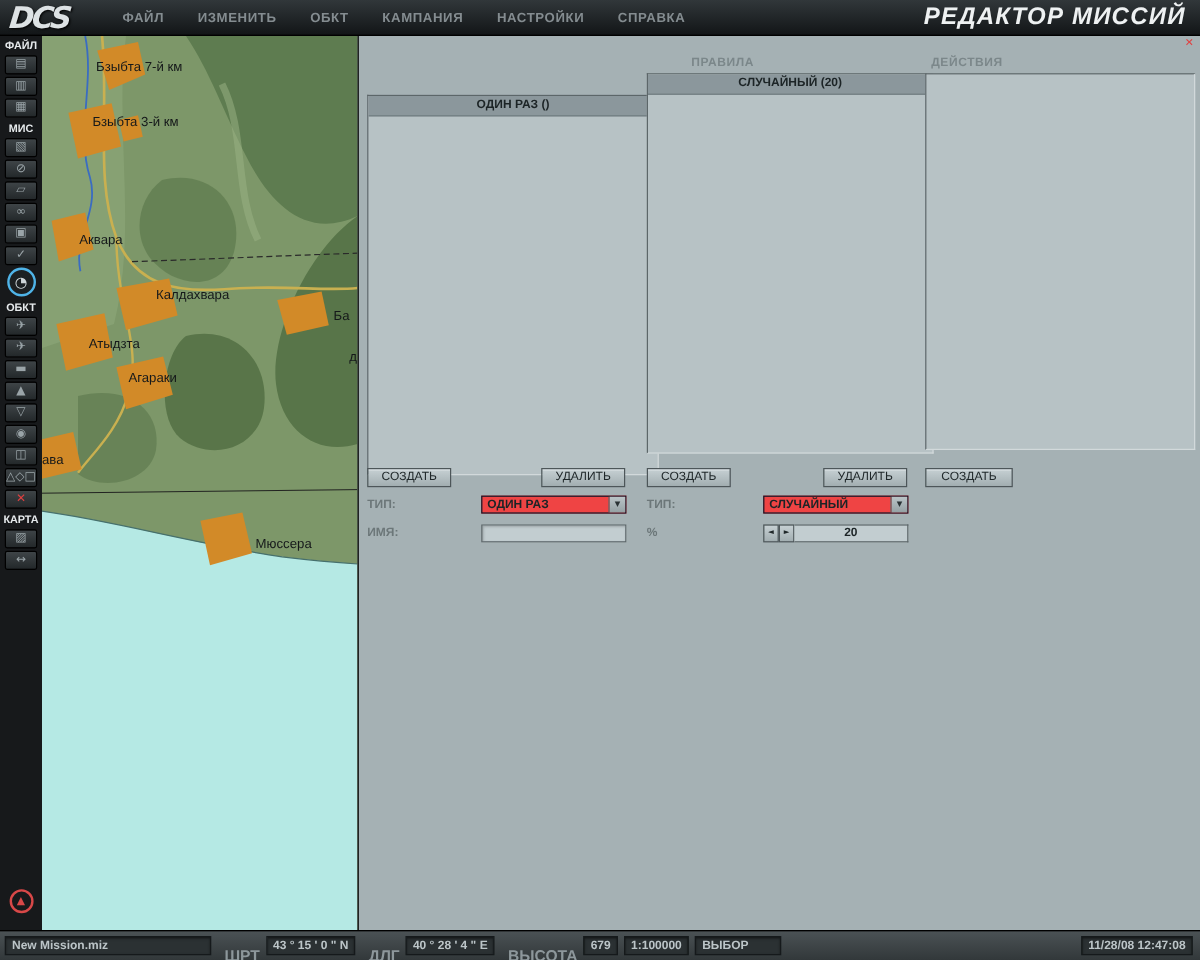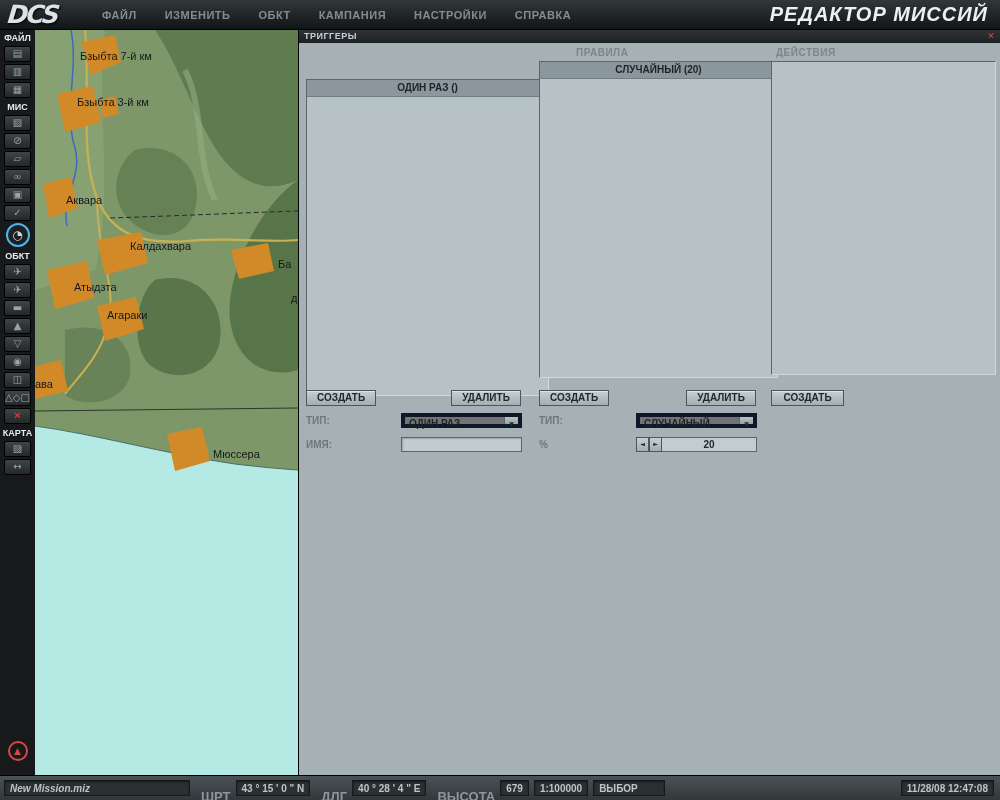--- a/index.html
+++ b/index.html
@@ -46,24 +46,24 @@
            line-height:13px; padding-left:5px; letter-spacing:.5px; }
   .panel-close { position:absolute; right:3px; top:0; width:12px; height:13px; color:#e04040;
            font-size:9px; line-height:13px; text-align:center; cursor:pointer;
            font-family:"DejaVu Sans",sans-serif; }
   .sec-label { position:absolute; color:#7b878a; font-size:10px; font-weight:bold; letter-spacing:.5px;text-align:center; }
   .listbox { position:absolute; background:#b7c2c5; border:1px solid;
              border-color:#5c6669 #d2d9db #d2d9db #5c6669; overflow:hidden; }
   .list-item.selected { background:#8b979c; border-bottom:1px solid #707d81; color:#1c2426;
              font-size:10px; font-weight:bold; text-align:center; padding:2px 0 3px; cursor:pointer; }
   .btn { position:absolute; height:16px; background:linear-gradient(#c6d0d3,#a2aeb1);
-         border:1px solid #4d5659; color:#20282a; font-size:10px; font-weight:bold; text-align:center;
+         border:1px solid #4d5659; color:#20282a; font-size:10px; font-weight:normal; text-align:center;
          line-height:14px; cursor:pointer; box-shadow:inset 0 1px 0 #dde4e6; }
   .form-label { position:absolute; color:#6c7779; font-size:10px; font-weight:bold; }
-  .dropdown { position:absolute; height:15px; background:#737373; border:4px solid #0f172a;
+  .dropdown { position:absolute; height:15px; background:#ef4444; border:1px solid #0f172a;
               display:flex; cursor:pointer; }
   .dd-value { flex:1; font-size:10px; font-weight:bold; color:#1c2426; padding-left:4px; line-height:13px; }
   .dd-arrow { width:14px; background:linear-gradient(#bac4c7,#95a1a4); border-left:1px solid #5c6669;
               font-size:6px; line-height:13px; text-align:center; color:#2a3234;
               font-family:"DejaVu Sans",sans-serif; }
   .text-input { position:absolute; height:15px; background:#c2cdd0; border:1px solid #5c6669;
                 font-size:10px; padding:0 3px; font-family:inherit;
                 box-shadow:inset 1px 1px 2px #00000033; }
   .spinner { position:absolute; height:15px; display:flex; }
   .spin-btn { width:13px; height:15px; background:linear-gradient(#c6d0d3,#a2aeb1);
@@ -72,21 +72,21 @@
   .spin-value { flex:1; background:#c2cdd0; border:1px solid #5c6669; border-left:none;
               font-size:10px; font-weight:bold; color:#1c2426; text-align:center; line-height:13px; }
 
   
   .statusbar { position:absolute; left:0; top:775px; width:1000px; height:25px;
                background:linear-gradient(#4b5255,#32383a); border-top:1px solid #000;
                display:flex; align-items:center; padding:0 4px; gap:5px; }
   .sb-box { background:#2b3133; border:1px solid #15191b; box-shadow:inset 0 1px 2px #00000088;
             color:#bcc5c8; font-size:10px; font-weight:bold; padding:2px 5px; height:16px;
             line-height:12px; white-space:nowrap; }
-  .sb-file { width:186px; font-style:italic; cursor:default; }
+  .sb-file { width:172px; cursor:default; }
   .sb-label { color:#8d979b; font-size:13px; font-weight:bold; margin-left:6px;margin-top:16px; }
   .sb-mode { width:72px; }
   .sb-datetime { margin-left:auto; margin-right:2px; }
 </style>
 </head>
 <body>
 
 <div class="topbar">
   <div class="logo">DCS</div>
   <div class="menubar">
@@ -169,21 +169,20 @@
   <span class="map-label" style="left:95px;top:210px">Калдахвара</span>
   <span class="map-label" style="left:243px;top:228px">Ба</span>
   <span class="map-label" style="left:39px;top:251px">Атыдзта</span>
   <span class="map-label" style="left:72px;top:279px">Агараки</span>
   <span class="map-label" style="left:256px;top:262px">д</span>
   <span class="map-label" style="left:0px;top:348px">ава</span>
   <span class="map-label" style="left:178px;top:418px">Мюссера</span>
 </div>
 
 <div class="panel">
-  <div class="panel-titlebar">ТРИГГЕРЫ</div>
   <div class="panel-close">✕</div>
 
   <span class="sec-label" style="left:277px;top:17px">ПРАВИЛА</span>
   <span class="sec-label" style="left:477px;top:17px">ДЕЙСТВИЯ</span>
 
   <div class="listbox" style="left:7px;top:49px;width:243px;height:317px">
     <div class="list-item selected">ОДИН РАЗ ()</div>
   </div>
   <div class="listbox" style="left:240px;top:31px;width:239px;height:317px">
     <div class="list-item selected">СЛУЧАЙНЫЙ (20)</div>

